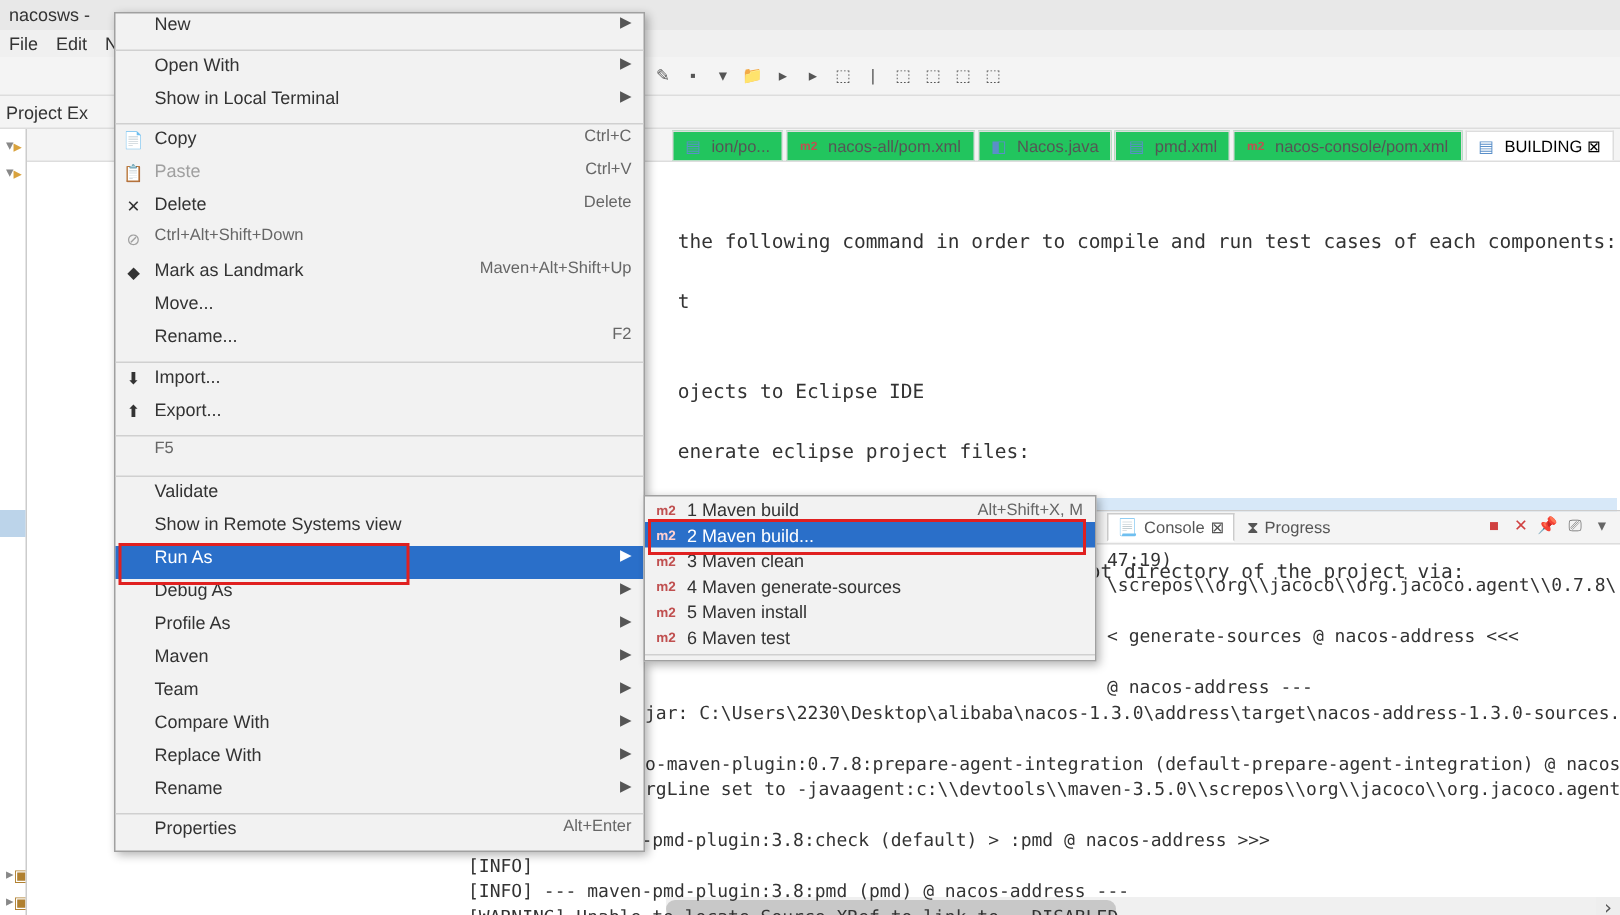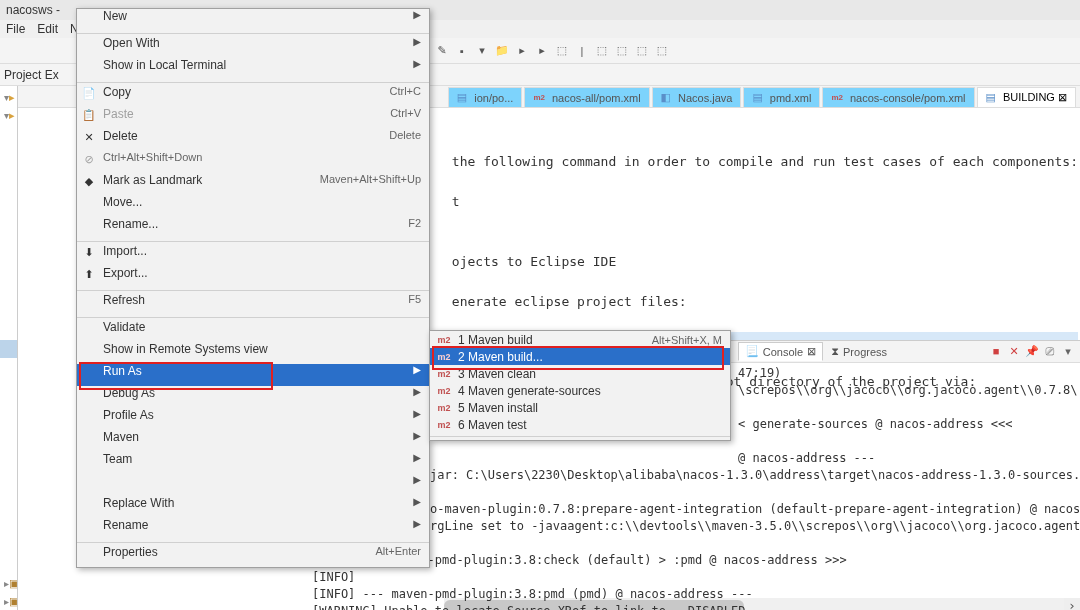--- a/index.html
+++ b/index.html
@@ -15,21 +15,21 @@
   .tree { padding:2px 0; }
   .tree-item { display:flex; align-items:center; height:18px; padding-left:4px; white-space:nowrap; }
   .tree-item .tw { width:12px; text-align:center; color:#888; font-size:10px; }
   .tree-item .fld { width:16px; height:14px; margin-right:3px; display:inline-flex; align-items:center; justify-content:center; font-size:11px; }
   .fld-folder { color:#d9a23d; }
   .fld-pkg { color:#b08030; }
   .tree-item.highlight-red { position:relative; }
   .tree-item.highlight-red::after { content:""; position:absolute; left:18px; top:0; width:80px; height:18px; border:2px solid #e02020; pointer-events:none; }
   .editor { flex:1; display:flex; flex-direction:column; }
   .editor-tabs { height:22px; background:#f4f4f4; border-bottom:1px solid #ddd; display:flex; align-items:flex-end; padding-left:430px; gap:2px; white-space:nowrap; overflow:hidden; }
-  .etab { height:20px; padding:2px 8px; font-size:11px; background:#7dd3fc; border:1px solid #ddd; border-bottom:none; display:inline-flex; align-items:center; gap:4px; color:#555; }
+  .etab { height:20px; padding:2px 8px; font-size:11px; background:#22c55e; border:1px solid #ddd; border-bottom:none; display:inline-flex; align-items:center; gap:4px; color:#555; }
   .etab.active { background:#fff; font-weight:normal; color:#000; }
   .editor-body { flex:1; font-family:Consolas,monospace; font-size:13px; padding:4px 2px 4px 434px; line-height:20px; color:#333; white-space:pre; overflow:hidden; position:relative; }
   .editor-body .hl { background:#d7e8f8; display:inline-block; width:100%; }
   .editor-body .scrollbar { position:absolute; bottom:0; right:16px; height:16px; width:620px; background:#f0f0f0; }
   .editor-body .scrollbar::before { content:""; position:absolute; left:0; top:2px; width:300px; height:12px; background:#c8c8c8; border-radius:6px; }
   .editor-body .scrollbar .arrR { position:absolute; right:-16px; top:0; width:16px; height:16px; background:#eee; text-align:center; line-height:16px; color:#555; }
   .console { height:270px; border-top:1px solid #ccc; display:flex; flex-direction:column; margin-left:310px; }
   .console-tabs { height:22px; background:#f4f4f4; border-bottom:1px solid #ddd; display:flex; align-items:center; padding-left:428px; position:relative; }
   .console-tabs .right-icons { position:absolute; right:4px; top:2px; display:flex; gap:2px; }
   .ri { width:16px; height:16px; font-size:11px; text-align:center; line-height:16px; color:#666; cursor:pointer; }
@@ -252,21 +252,20 @@
     <div class="mi">
       <span class="icn">⬇</span>
       <span class="lbl">Import...</span>
     </div>
     <div class="mi">
       <span class="icn">⬆</span>
       <span class="lbl">Export...</span>
     </div>
     <hr>
     <div class="mi">
-      <span class="lbl">Refresh</span>
       <span class="sc">F5</span>
     </div>
     <hr>
     <div class="mi">
       <span class="lbl">Validate</span>
     </div>
     <div class="mi">
       <span class="lbl">Show in Remote Systems view</span>
     </div>
     <div class="mi sel highlight-red">
@@ -283,20 +282,21 @@
     </div>
     <div class="mi">
       <span class="lbl">Maven</span>
       <span class="arr">▶</span>
     </div>
     <div class="mi">
       <span class="lbl">Team</span>
       <span class="arr">▶</span>
     </div>
     <div class="mi">
+      <span class="lbl">Compare With</span>
       <span class="arr">▶</span>
     </div>
     <div class="mi">
       <span class="lbl">Replace With</span>
       <span class="arr">▶</span>
     </div>
     <div class="mi">
       <span class="lbl">Rename</span>
       <span class="arr">▶</span>
     </div>

